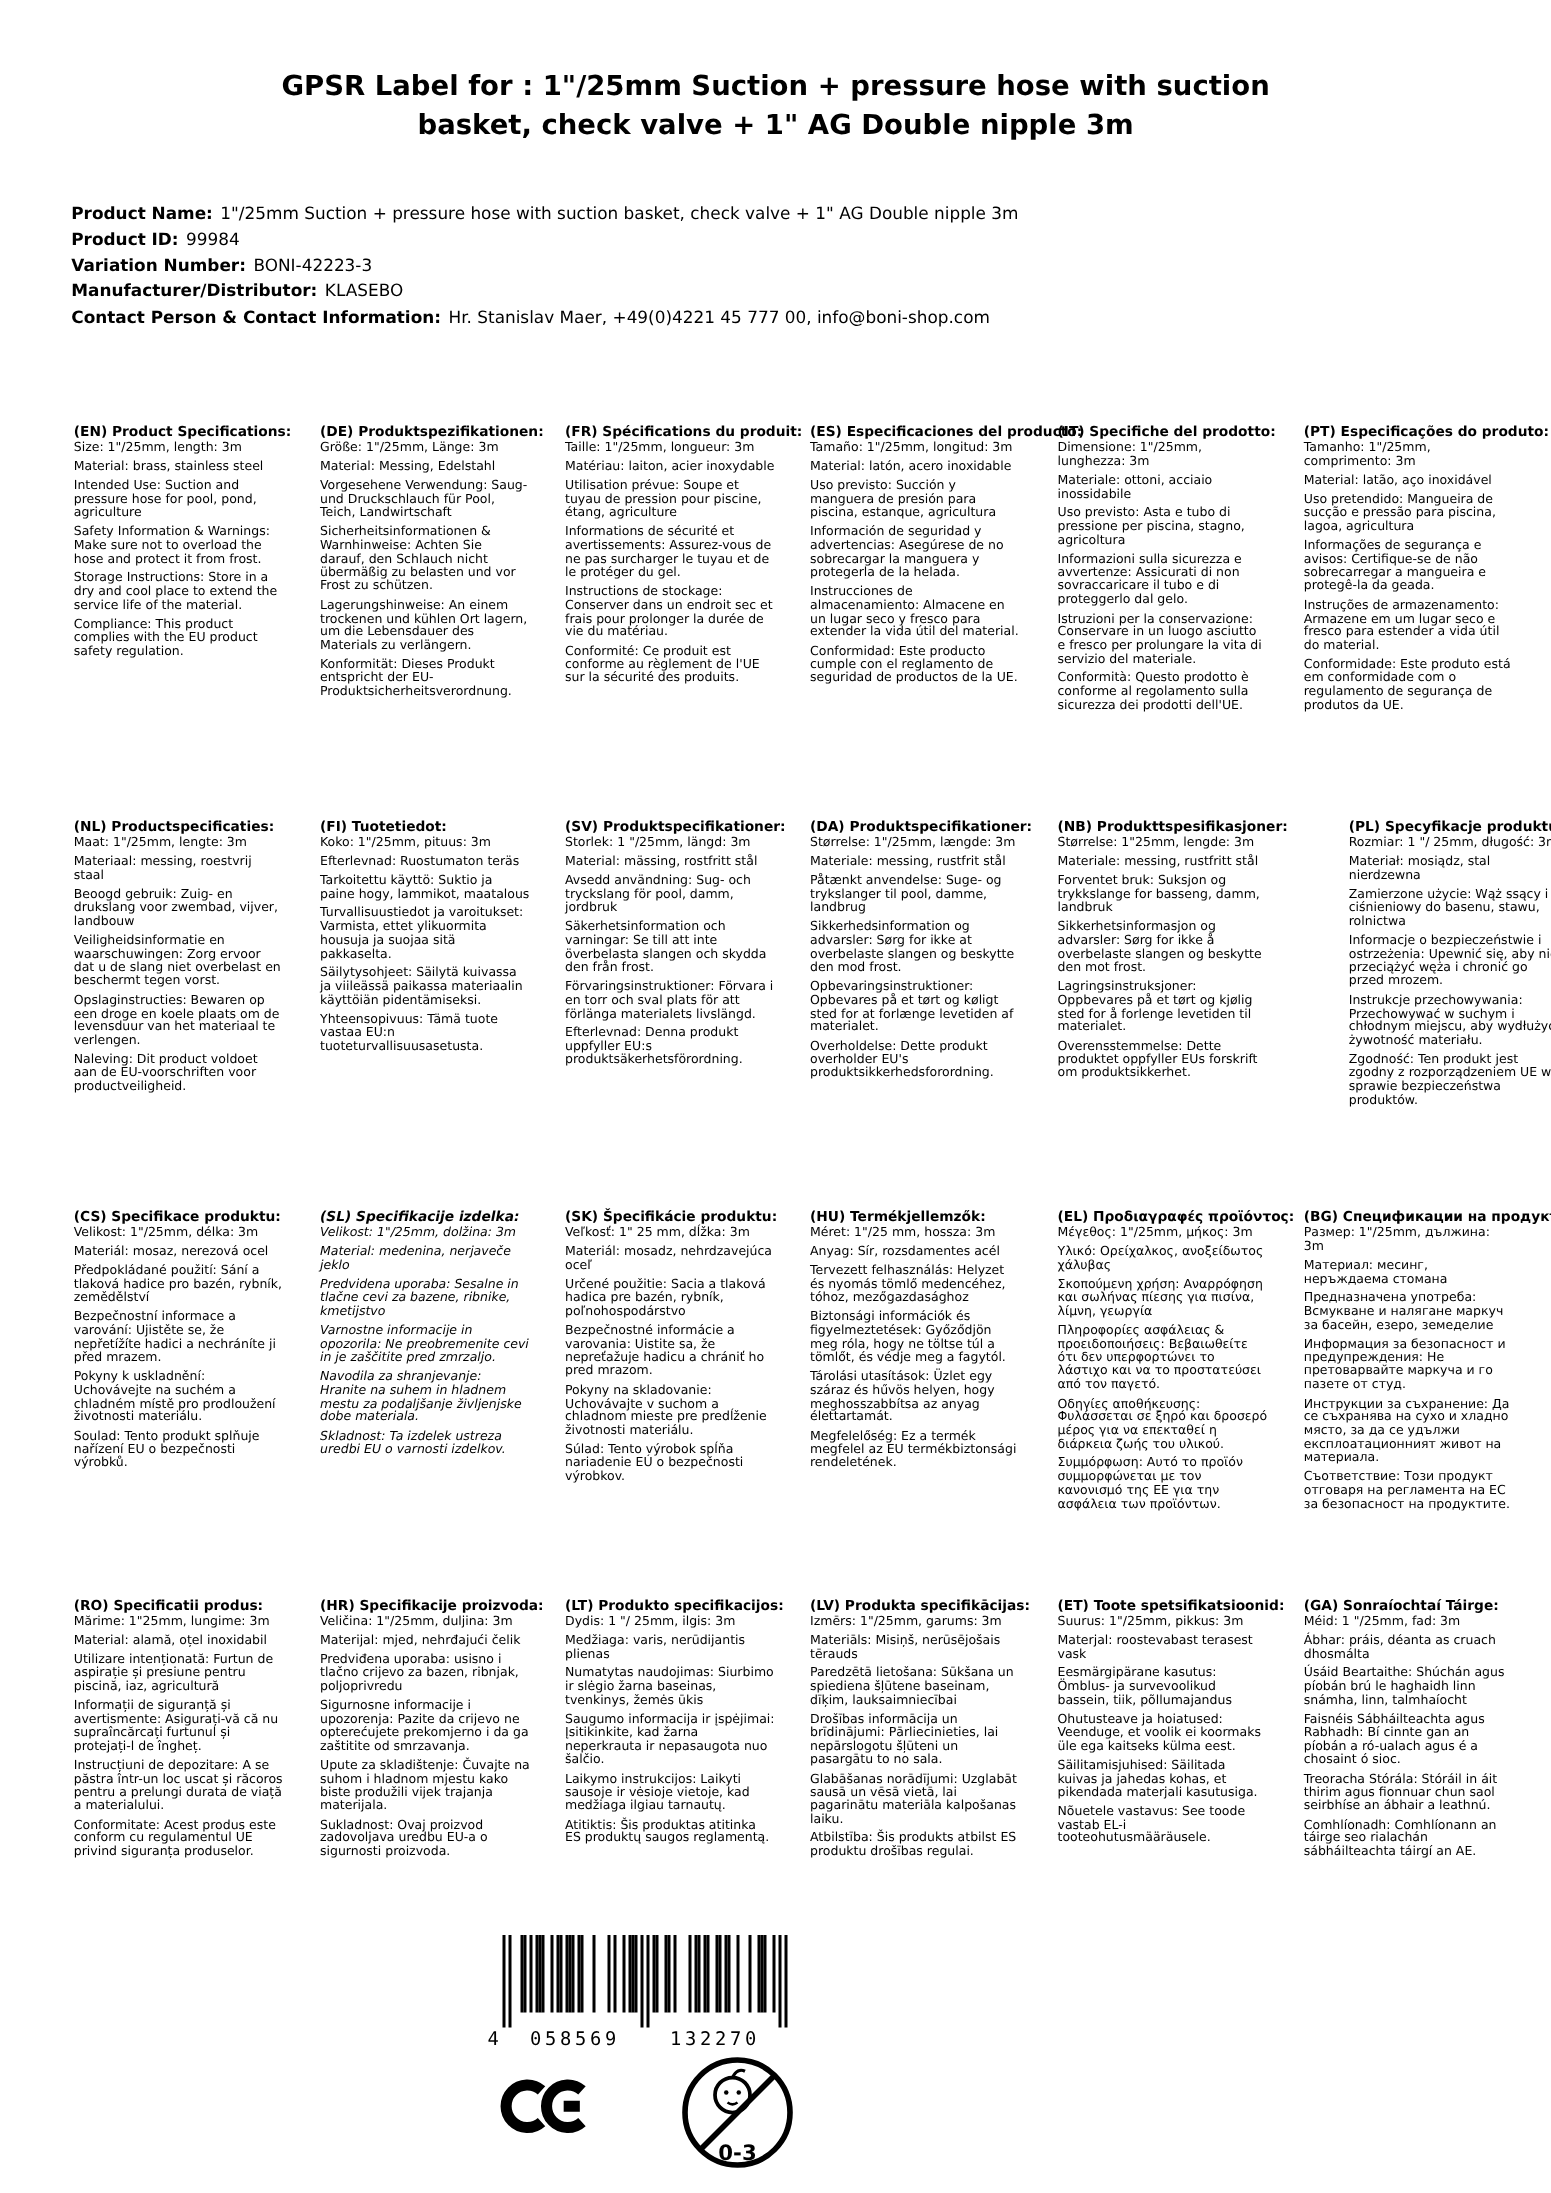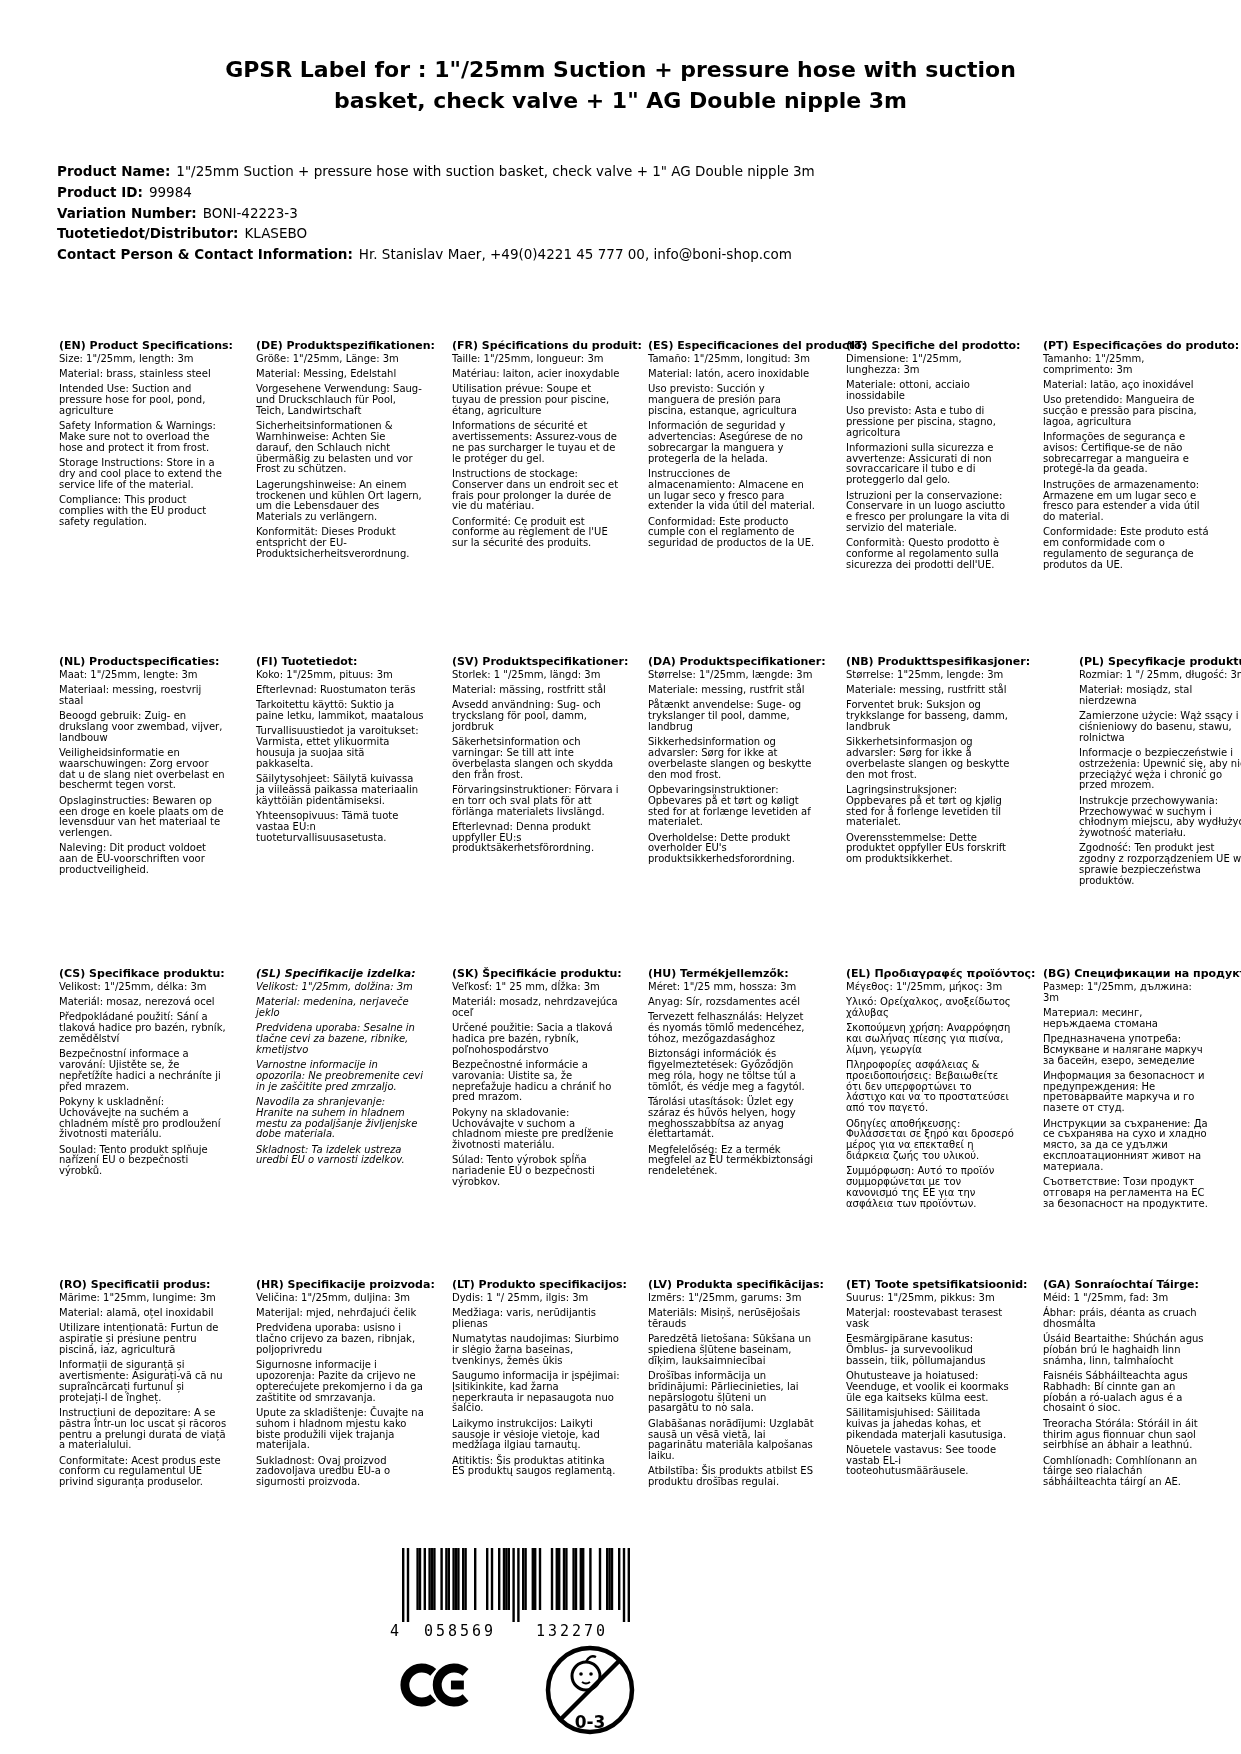--- a/index.html
+++ b/index.html
@@ -36,21 +36,21 @@
     <div class="info-row">
       <span class="info-label">Product Name:</span><span>1"/25mm Suction + pressure hose with suction basket, check valve + 1" AG Double nipple 3m</span>
     </div>
     <div class="info-row">
       <span class="info-label">Product ID:</span><span>99984</span>
     </div>
     <div class="info-row">
       <span class="info-label">Variation Number:</span><span>BONI-42223-3</span>
     </div>
     <div class="info-row">
-      <span class="info-label">Tuotetiedot/Distributor:</span><span>KLASEBO</span>
+      <span class="info-label">Manufacturer/Distributor:</span><span>KLASEBO</span>
     </div>
     <div class="info-row">
       <span class="info-label">Contact Person &amp; Contact Information:</span><span>Hr. Stanislav Maer, +49(0)4221 45 777 00, info@boni-shop.com</span>
     </div>
   </div>
 
   <div>
     <div class="spec-row row-0">
         <div class="spec-block" style="left: 0px;">
           <div class="spec-heading">(EN) Product Specifications:</div>
@@ -114,21 +114,21 @@
           <p>Materiaal: messing, roestvrij staal</p>
           <p>Beoogd gebruik: Zuig- en drukslang voor zwembad, vijver, landbouw</p>
           <p>Veiligheidsinformatie en waarschuwingen: Zorg ervoor dat u de slang niet overbelast en beschermt tegen vorst.</p>
           <p>Opslaginstructies: Bewaren op een droge en koele plaats om de levensduur van het materiaal te verlengen.</p>
           <p>Naleving: Dit product voldoet aan de EU-voorschriften voor productveiligheid.</p>
         </div>
         <div class="spec-block" style="left: 197px;">
           <div class="spec-heading">(FI) Tuotetiedot:</div>
           <p>Koko: 1"/25mm, pituus: 3m</p>
           <p>Efterlevnad: Ruostumaton teräs</p>
-          <p>Tarkoitettu käyttö: Suktio ja paine letku, lammikot, maatalous</p>
+          <p>Tarkoitettu käyttö: Suktio ja paine hogy, lammikot, maatalous</p>
           <p>Turvallisuustiedot ja varoitukset: Varmista, ettet ylikuormita housuja ja suojaa sitä pakkaselta.</p>
           <p>Säilytysohjeet: Säilytä kuivassa ja viileässä paikassa materiaalin käyttöiän pidentämiseksi.</p>
           <p>Yhteensopivuus: Tämä tuote vastaa EU:n tuoteturvallisuusasetusta.</p>
         </div>
         <div class="spec-block" style="left: 393px;">
           <div class="spec-heading">(SV) Produktspecifikationer:</div>
           <p>Storlek: 1 "/25mm, längd: 3m</p>
           <p>Material: mässing, rostfritt stål</p>
           <p>Avsedd användning: Sug- och tryckslang för pool, damm, jordbruk</p>
           <p>Säkerhetsinformation och varningar: Se till att inte överbelasta slangen och skydda den från frost.</p>

